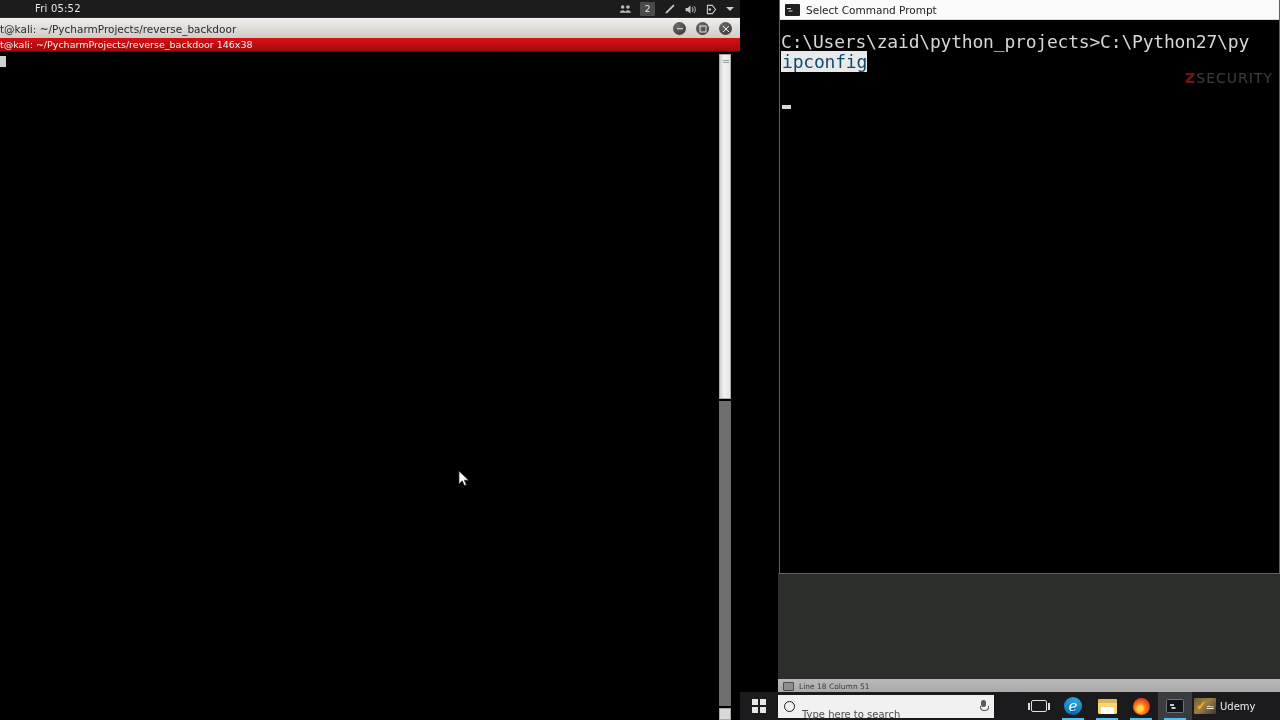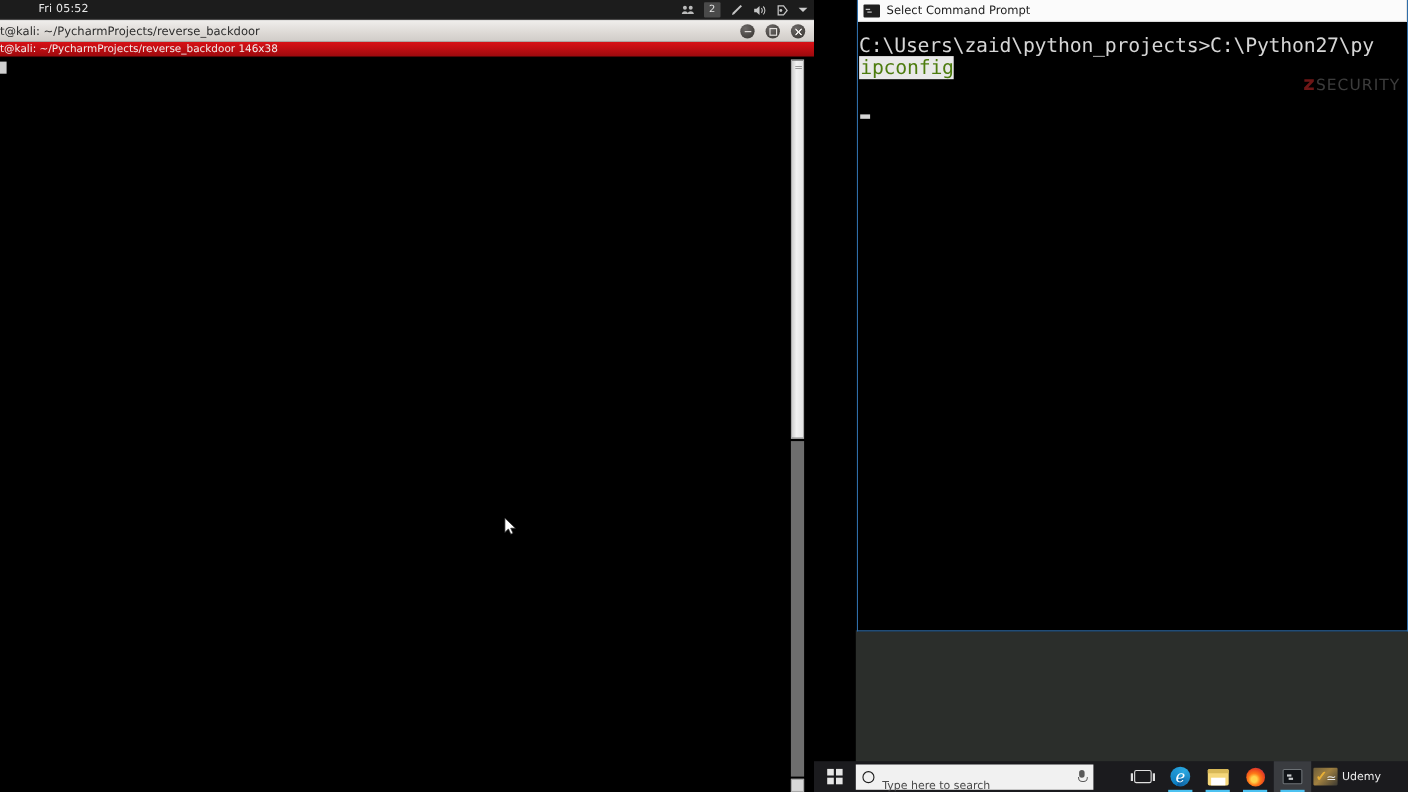--- a/index.html
+++ b/index.html
@@ -175,21 +175,21 @@
   .cmd-body {
     position: relative; width: 100%; height: 552px; background: #000;
     padding: 12px 0 0 0; overflow: hidden;
   }
   .cmd-line {
     font-family: "DejaVu Sans Mono", monospace;
     font-size: 18px; line-height: 20px; color: #d6d6d6;
     white-space: pre; padding-left: 1px; letter-spacing: -0.2px;
   }
   .cmd-sel {
-    background: #e9e9e9; color: #4d7c0f; padding: 0 0 0 1px;
+    background: #e9e9e9; color: #0c4a6e; padding: 0 0 0 1px;
   }
   .cmd-caret {
     display: inline-block; width: 9px; height: 4px; background: #d6d6d6;
     vertical-align: -1px; margin-left: 1px;
   }
   .watermark {
     position: absolute; right: 6px; top: 46px;
     font-family: "DejaVu Sans", sans-serif; font-size: 14px;
     color: rgba(200,200,200,.30); letter-spacing: 1px;
     pointer-events: none; white-space: nowrap;
@@ -360,20 +360,24 @@
 
     <svg class="mouse-cursor" viewBox="0 0 12 18">
       <path d="M1 1 L1 14 L4.2 10.8 L6.4 15.6 L8.4 14.7 L6.3 10.2 L10.6 10.2 Z" fill="#ffffff" stroke="#2b2b2b" stroke-width="0.7"></path>
     </svg>
   </div>
 
   <div id="win">
     <div class="win-desktop">
 
       <div class="behind-app"></div>
+      <div class="behind-status">
+        <div class="mini-ico"></div>
+        <div class="txt">Line 18  Column 51</div>
+      </div>
 
       <div class="cmd-win">
         <div class="cmd-titlebar">
           <div class="cmd-ico"></div>
           <div class="cmd-title">Select Command Prompt</div>
         </div>
         <div class="cmd-body">
           <div class="cmd-line">C:\Users\zaid\python_projects&gt;C:\Python27\py</div>
           <div class="cmd-line"><span class="cmd-sel">ipconfig</span></div>
           <div class="cmd-line">&nbsp;</div>

